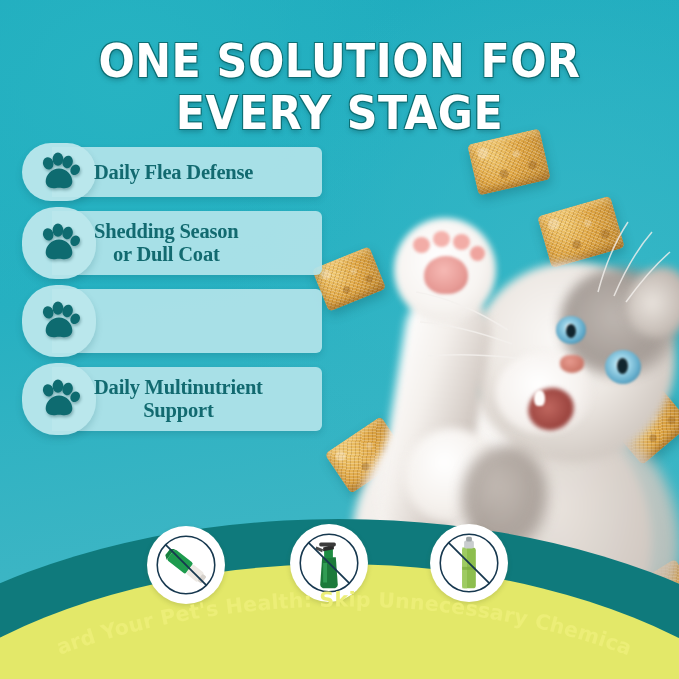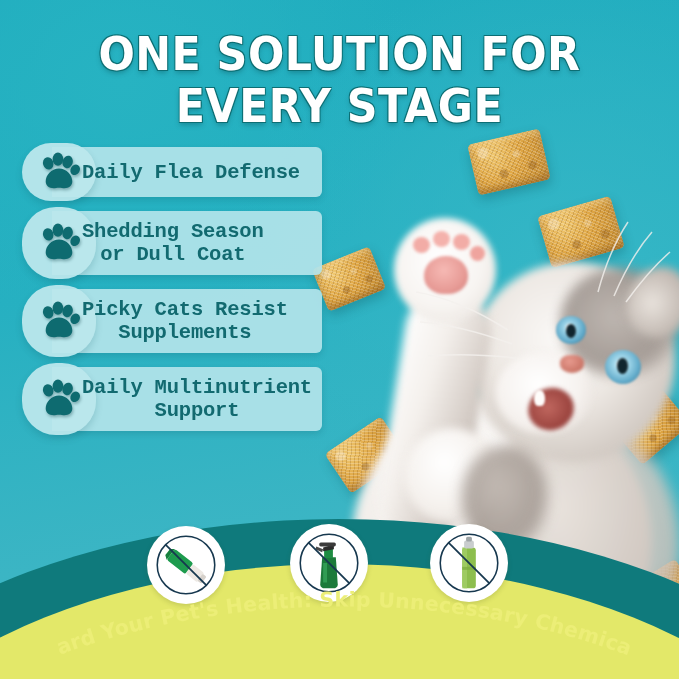--- a/index.html
+++ b/index.html
@@ -17,21 +17,21 @@
     width:679px; height:679px;
     overflow:hidden;
     background:
       radial-gradient(ellipse 70% 60% at 18% 12%, #27B3C2 0%, rgba(39,179,194,0) 62%),
       radial-gradient(ellipse 80% 70% at 85% 40%, #35B6C6 0%, rgba(53,182,198,0) 65%),
       linear-gradient(170deg,#1FACBE 0%, #26B0C1 38%, #3BB5C4 72%, #45B9C6 100%);
   }
 
   
   #headline {
-    position:absolute; top:28px; left:0; right:0;
+    position:absolute; top:35px; left:0; right:0;
     text-align:center;
     z-index:30;
     pointer-events:none;
   }
   #headline .ln {
     display:block;
     color:#ffffff;
     font-weight:900;
     font-size:46px;
     line-height:52px;
@@ -83,27 +83,28 @@
     position:relative;
     z-index:3;
     width:46px; height:46px;
     margin-left:14px;
     flex:0 0 46px;
     filter:drop-shadow(1.5px 2px 1.5px rgba(6,60,66,.35));
   }
   .pill .label {
     position:relative;
     z-index:3;
+    margin-left:12px;
     color:#126A70;
     font-weight:700;
     font-size:20.5px;
     line-height:23px;
     letter-spacing:-0.2px;
     white-space:pre-line;
-    font-family:Liberation Mono, monospace;
+    font-family:Liberation Serif, serif;
   }
 
   
   #photo { position:absolute; inset:0; z-index:15; pointer-events:none; }
 
   .treat {
     position:absolute;
     background:
       repeating-linear-gradient(38deg, rgba(255,255,255,.22) 0 1px, rgba(0,0,0,0) 1px 3px),
       repeating-linear-gradient(-52deg, rgba(120,70,10,.22) 0 1px, rgba(0,0,0,0) 1px 4px),
@@ -291,22 +292,20 @@
         <g fill="#0E6B70">
           <ellipse cx="17" cy="20" rx="7.2" ry="8.6" transform="rotate(-18 17 20)"></ellipse>
           <ellipse cx="30.5" cy="14" rx="7.4" ry="9.2"></ellipse>
           <ellipse cx="44" cy="18" rx="7.2" ry="8.8" transform="rotate(16 44 18)"></ellipse>
           <ellipse cx="54.5" cy="29" rx="6.4" ry="7.6" transform="rotate(32 54.5 29)"></ellipse>
           <path d="M32 27 C 43 27, 50.5 36.5, 50.5 45 C 50.5 53, 43.5 55.5, 36 54.2
                    C 33.5 53.8, 30.5 53.8, 28 54.2 C 20.5 55.5, 13.5 53, 13.5 45
                    C 13.5 36.5, 21 27, 32 27 Z"></path>
         </g>
       </svg>
-      <div class="label">Picky Cats Resist
-Supplements</div>
     </div>
 
     <div class="pill tall">
       <div class="body"></div>
       <div class="blob"></div>
       <svg class="paw" viewBox="0 0 64 64">
         <g fill="#0E6B70">
           <ellipse cx="17" cy="20" rx="7.2" ry="8.6" transform="rotate(-18 17 20)"></ellipse>
           <ellipse cx="30.5" cy="14" rx="7.4" ry="9.2"></ellipse>
           <ellipse cx="44" cy="18" rx="7.2" ry="8.8" transform="rotate(16 44 18)"></ellipse>

